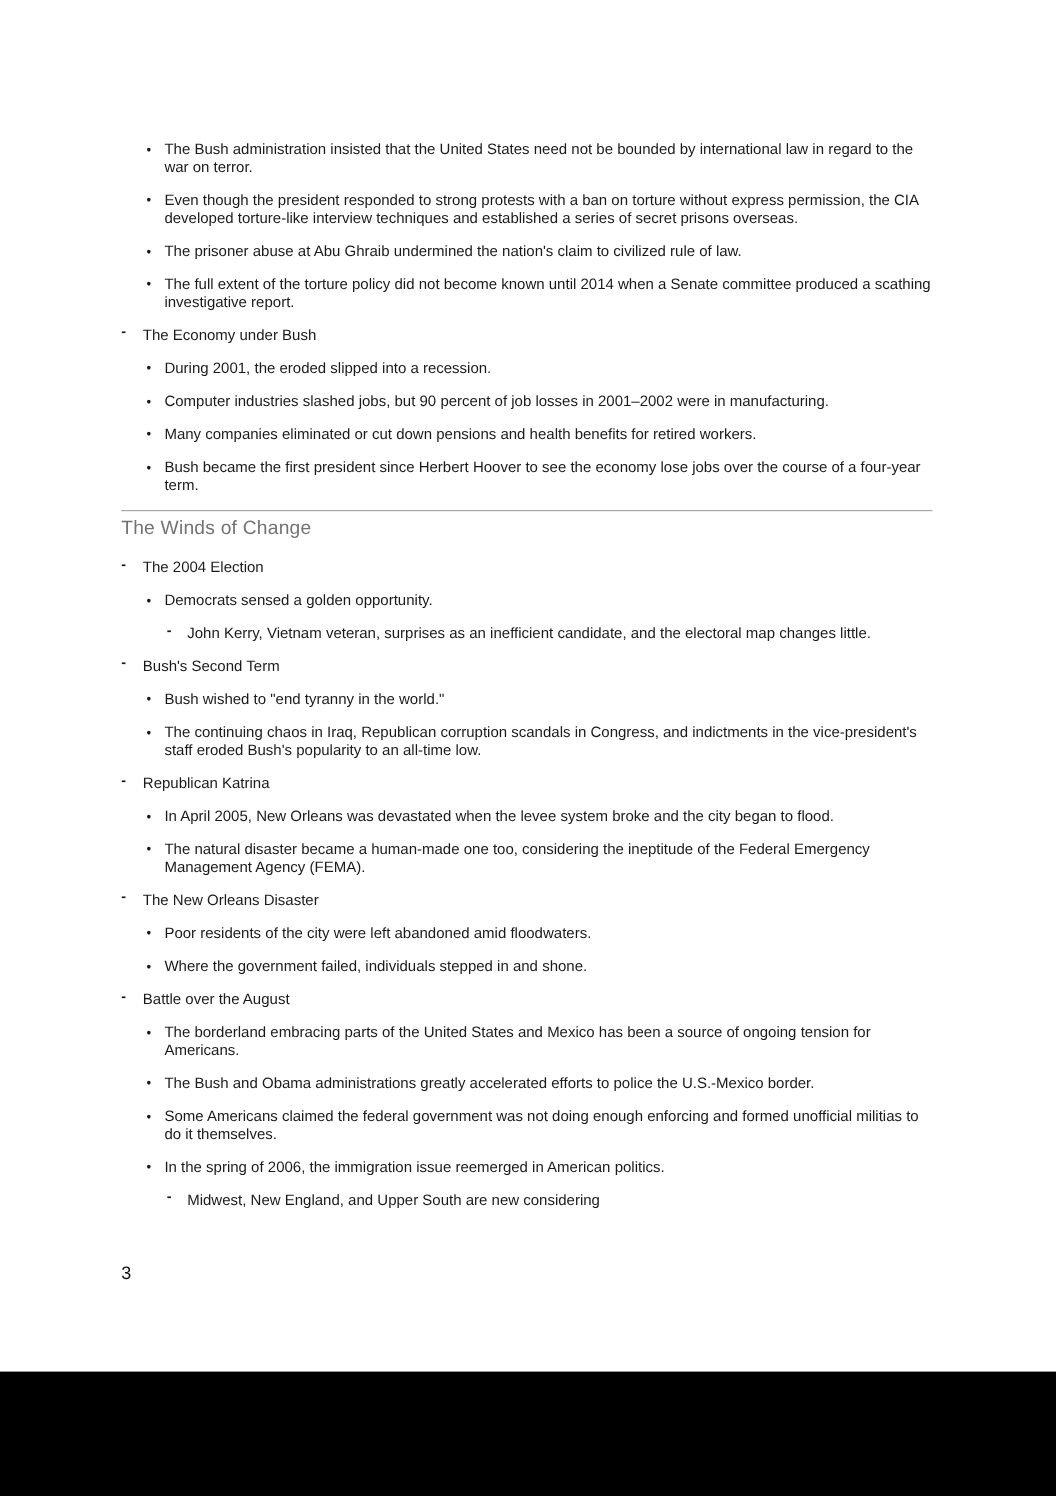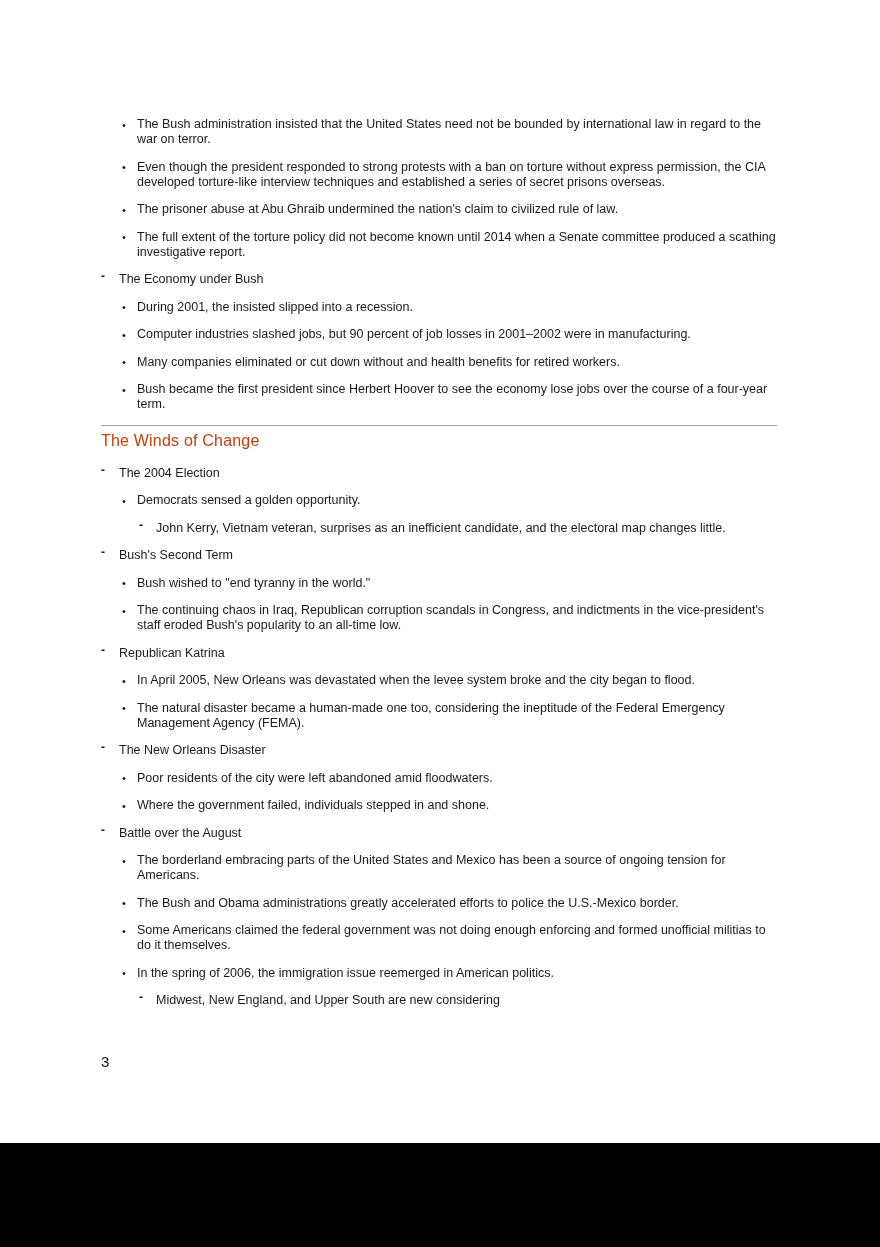--- a/index.html
+++ b/index.html
@@ -33,21 +33,21 @@
     border: none;
     border-top: 1px solid #a6a6a6;
     margin: 0;
     height: 0;
   }
   .section-head h2 {
     margin: 5px 0 0 0;
     font-size: 16px;
     line-height: 20px;
     font-weight: normal;
-    color: #c2410c;
+    color: #737373;
     letter-spacing: 0.2px;
   }
   .page-number {
     position: absolute;
     left: 101px;
     top: 1053px;
     font-size: 15px;
     line-height: 18px;
     color: #111111;
   }
@@ -86,31 +86,31 @@
     <span class="text">The full extent of the torture policy did not become known until 2014 when a Senate committee produced a scathing investigative report.</span>
   </div>
 
   <div class="item lvl1">
     <span class="marker marker-dash">-</span>
     <span class="text">The Economy under Bush</span>
   </div>
 
   <div class="item lvl2">
     <span class="marker marker-bullet">•</span>
-    <span class="text">During 2001, the insisted slipped into a recession.</span>
+    <span class="text">During 2001, the eroded slipped into a recession.</span>
   </div>
 
   <div class="item lvl2">
     <span class="marker marker-bullet">•</span>
     <span class="text">Computer industries slashed jobs, but 90 percent of job losses in 2001–2002 were in manufacturing.</span>
   </div>
 
   <div class="item lvl2">
     <span class="marker marker-bullet">•</span>
-    <span class="text">Many companies eliminated or cut down without and health benefits for retired workers.</span>
+    <span class="text">Many companies eliminated or cut down pensions and health benefits for retired workers.</span>
   </div>
 
   <div class="item lvl2">
     <span class="marker marker-bullet">•</span>
     <span class="text">Bush became the first president since Herbert Hoover to see the economy lose jobs over the course of a four-year term.</span>
   </div>
 </div>
 
     <div class="section-head">
       <hr class="rule">

